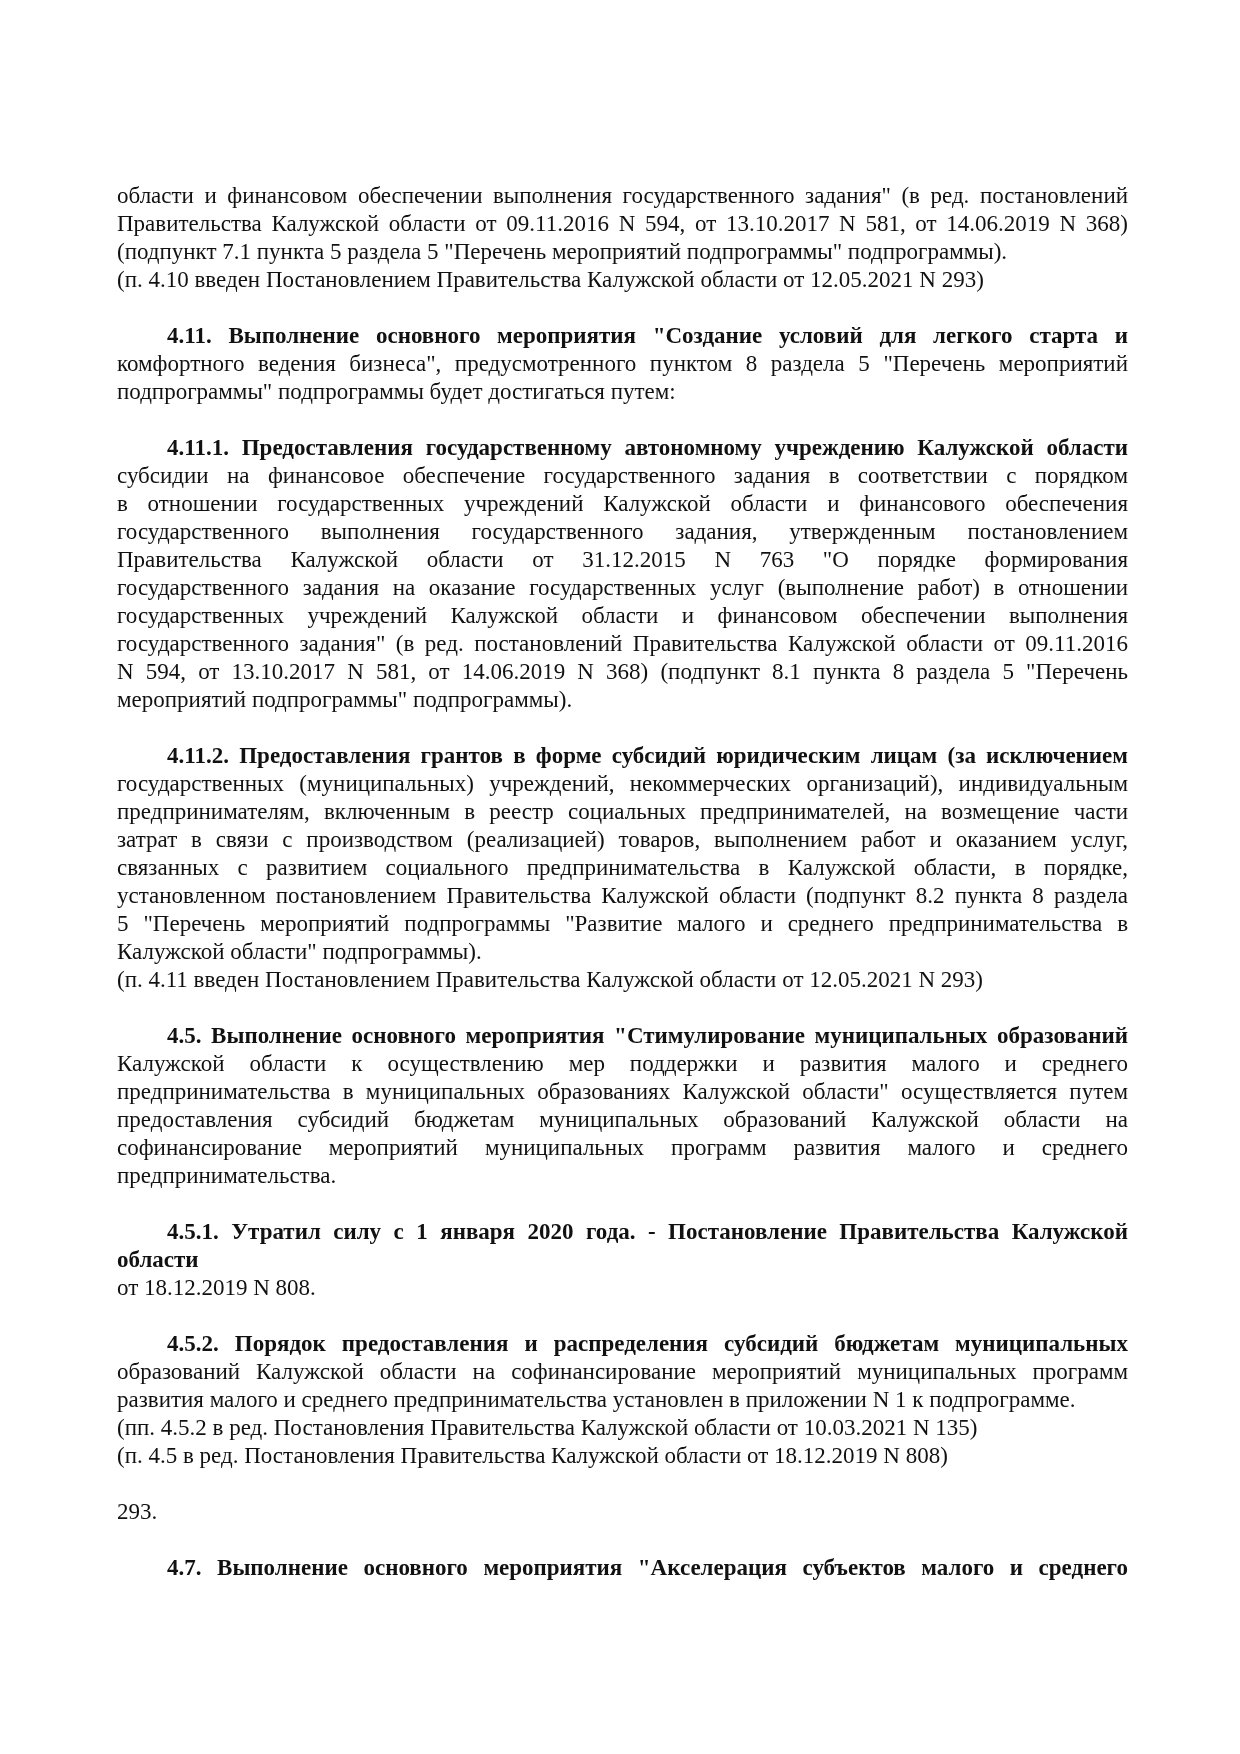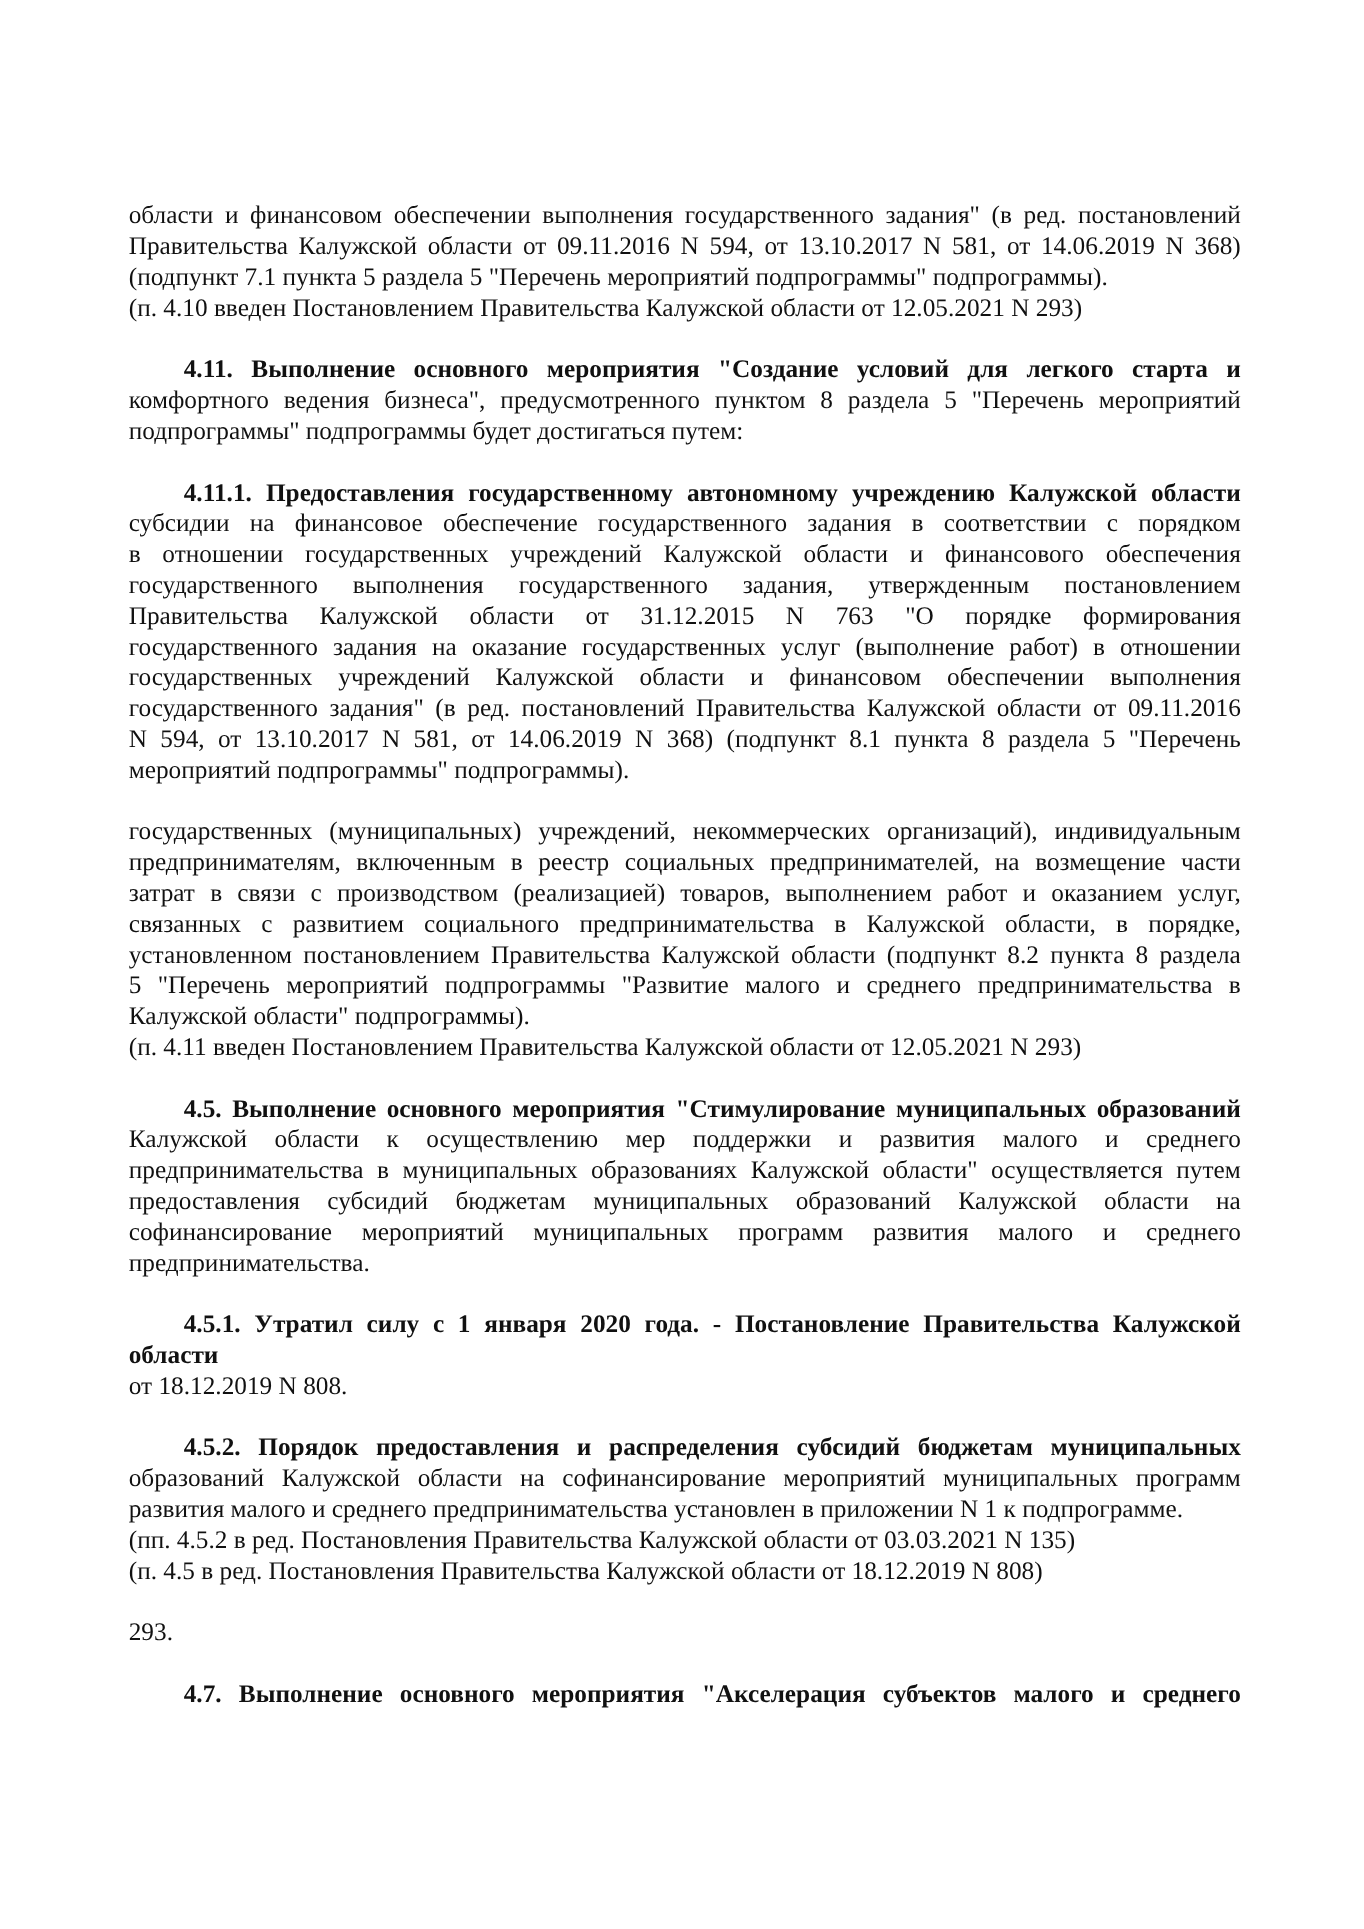--- a/index.html
+++ b/index.html
@@ -76,20 +76,21 @@
     <span class="just-line">государственного выполнения государственного задания, утвержденным постановлением</span>
     <span class="just-line">Правительства Калужской области от 31.12.2015 N 763 "О порядке формирования</span>
     <span class="just-line">государственного задания на оказание государственных услуг (выполнение работ) в отношении</span>
     <span class="just-line">государственных учреждений Калужской области и финансовом обеспечении выполнения</span>
     <span class="just-line">государственного задания" (в ред. постановлений Правительства Калужской области от 09.11.2016</span>
     <span class="just-line">N 594, от 13.10.2017 N 581, от 14.06.2019 N 368) (подпункт 8.1 пункта 8 раздела 5 "Перечень</span>
     <span class="last-line">мероприятий подпрограммы" подпрограммы).</span>
   </div>
 
   <div class="para">
+    <span class="just-line first">4.11.2. Предоставления грантов в форме субсидий юридическим лицам (за исключением</span>
     <span class="just-line">государственных (муниципальных) учреждений, некоммерческих организаций), индивидуальным</span>
     <span class="just-line">предпринимателям, включенным в реестр социальных предпринимателей, на возмещение части</span>
     <span class="just-line">затрат в связи с производством (реализацией) товаров, выполнением работ и оказанием услуг,</span>
     <span class="just-line">связанных с развитием социального предпринимательства в Калужской области, в порядке,</span>
     <span class="just-line">установленном постановлением Правительства Калужской области (подпункт 8.2 пункта 8 раздела</span>
     <span class="just-line">5 "Перечень мероприятий подпрограммы "Развитие малого и среднего предпринимательства в</span>
     <span class="last-line">Калужской области" подпрограммы).</span>
     <span class="note">(п. 4.11 введен Постановлением Правительства Калужской области от 12.05.2021 N 293)</span>
   </div>
 
@@ -104,21 +105,21 @@
 
   <div class="para">
     <span class="just-line first">4.5.1. Утратил силу с 1 января 2020 года. - Постановление Правительства Калужской области</span>
     <span class="last-line">от 18.12.2019 N 808.</span>
   </div>
 
   <div class="para">
     <span class="just-line first">4.5.2. Порядок предоставления и распределения субсидий бюджетам муниципальных</span>
     <span class="just-line">образований Калужской области на софинансирование мероприятий муниципальных программ</span>
     <span class="last-line">развития малого и среднего предпринимательства установлен в приложении N 1 к подпрограмме.</span>
-    <span class="note">(пп. 4.5.2 в ред. Постановления Правительства Калужской области от 03.03.2021 N 135)</span>
+    <span class="note">(пп. 4.5.2 в ред. Постановления Правительства Калужской области от 10.03.2021 N 135)</span>
     <span class="note">(п. 4.5 в ред. Постановления Правительства Калужской области от 18.12.2019 N 808)</span>
   </div>
 
   <div class="para">
     <span class="last-line">293.</span>
   </div>
 
   <div class="para tight">
     <span class="just-line first">4.7. Выполнение основного мероприятия "Акселерация субъектов малого и среднего</span>
   </div>

